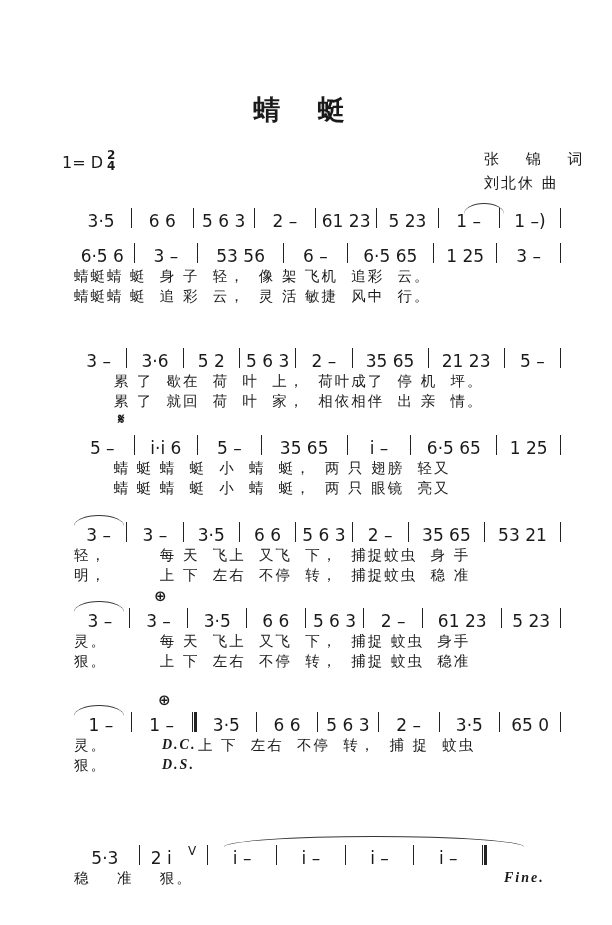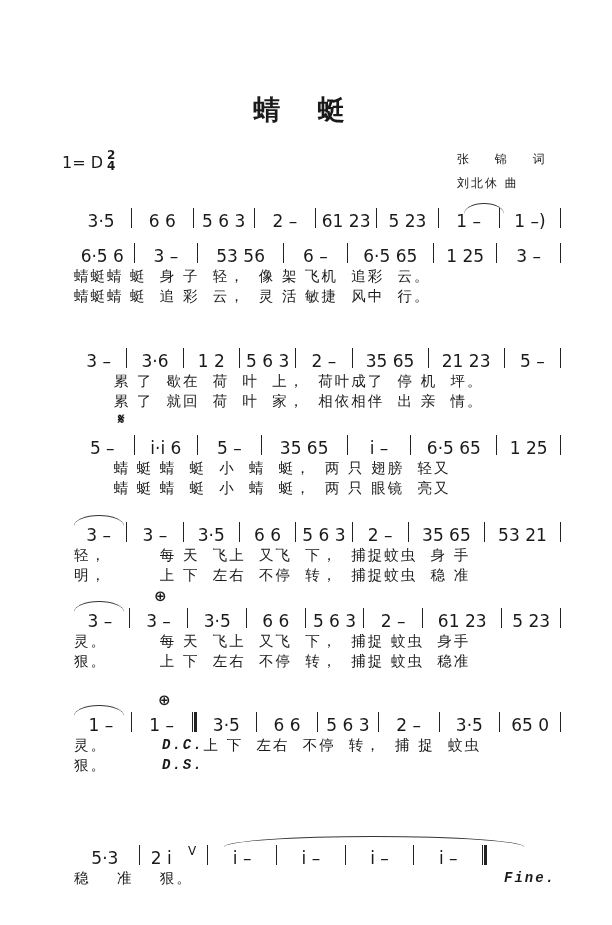--- a/index.html
+++ b/index.html
@@ -2,33 +2,33 @@
 <html><head>
 <meta charset="utf-8">
 <style>
   html, body { margin:0; padding:0; background:#ffffff; }
   body { width:612px; height:925px; position:relative; overflow:hidden;
          font-family:"DejaVu Sans","Liberation Sans",sans-serif; color:#1a1a1a; }
   .title { position:absolute; top:92px; left:0; width:612px; text-align:center;
            font-size:27px; letter-spacing:14px; font-weight:700; }
   .key { position:absolute; top:150px; left:62px; font-size:16px; display:flex; align-items:flex-end; gap:4px; }
   .frac { display:inline-flex; flex-direction:column; align-items:center; font-size:12px; line-height:11px; font-weight:bold; }
-  .credits { position:absolute; top:147px; left:457px; font-size:12px; line-height:24px; letter-spacing:2px; }
+  .credits { position:absolute; top:147px; left:484px; font-size:15px; line-height:24px; letter-spacing:2px; }
   .credits div:first-child { letter-spacing:11px; }
 
   .sys { position:absolute; left:62px; width:490px;margin-left:12px; }
   .staff { position:relative; height:26px; display:flex; align-items:flex-end; font-size:17px; }
   .m { display:flex; align-items:flex-end; justify-content:space-around; flex:1; height:26px; position:relative; }
   .bar { width:1px; height:20px; background:#222; align-self:center; margin:0 3px; }
   .bar.dbl { width:4px; border-left:1px solid #222; background:none; position:relative; }
   .bar.dbl::after { content:""; position:absolute; right:0; top:0; width:3px; height:100%; background:#222; }
   .lyric { display:flex; font-size:14.5px; letter-spacing:2px; height:20px; line-height:20px; white-space:pre; }
   .lyric span { flex:1; }
   .mark { position:absolute; font-size:15px; font-weight:bold; }
-  .italic { font-family:Liberation Mono, monospace; font-style:italic; font-weight:bold; font-size:14px; }
+  .italic { font-family:Liberation Serif, serif; font-style:italic; font-weight:bold; font-size:14px; }
   .tie { position:absolute; height:10px; border-top:1.3px solid #333; border-radius:50% 50% 0 0 / 100% 100% 0 0; }
 </style>
 </head>
 <body>
 
 <div class="title">蜻 蜓</div>
 
 <div class="key">
   <span>1= D</span>
   <span class="frac">
@@ -84,21 +84,21 @@
   <div class="lyric">蜻蜓蜻 蜓  身 子  轻，  像 架 飞机  追彩  云。</div>
   <div class="lyric">蜻蜓蜻 蜓  追 彩  云，  灵 活 敏捷  风中  行。</div>
 </div>
 
 <div class="sys" style="top:345px">
   <div class="staff">
     <div class="m">3 –</div>
       <div class="bar"></div>
     <div class="m">3·6</div>
       <div class="bar"></div>
-    <div class="m">1 2</div>
+    <div class="m">5 2</div>
       <div class="bar"></div>
     <div class="m">5 6 3</div>
       <div class="bar"></div>
     <div class="m">2 –</div>
       <div class="bar"></div>
     <div class="m" style="flex:1.4">35 65</div>
       <div class="bar"></div>
     <div class="m" style="flex:1.4">21 23</div>
       <div class="bar"></div>
     <div class="m">5 –</div>

